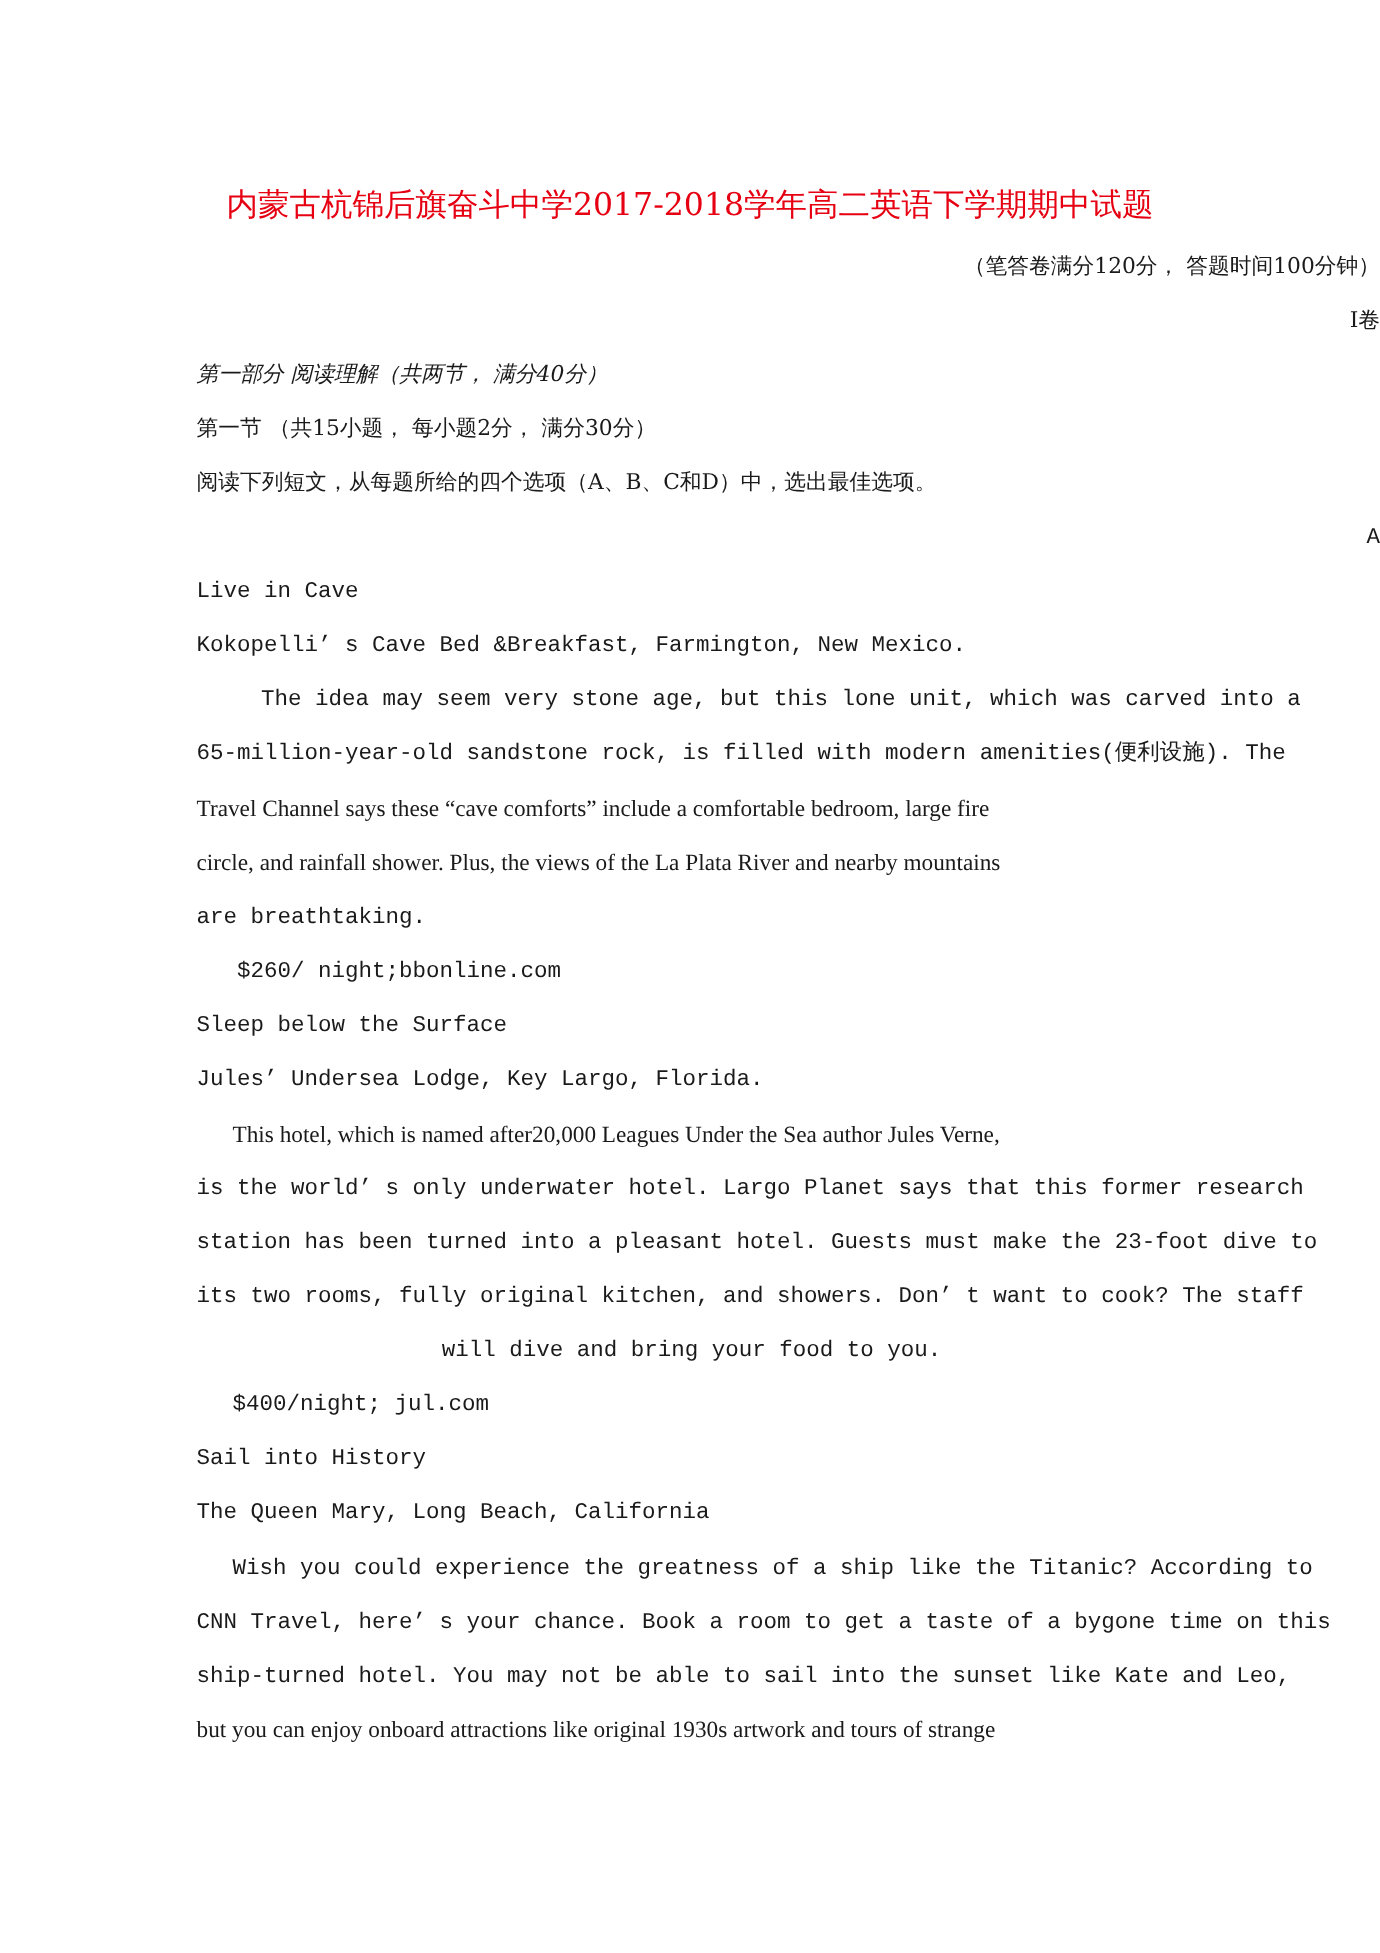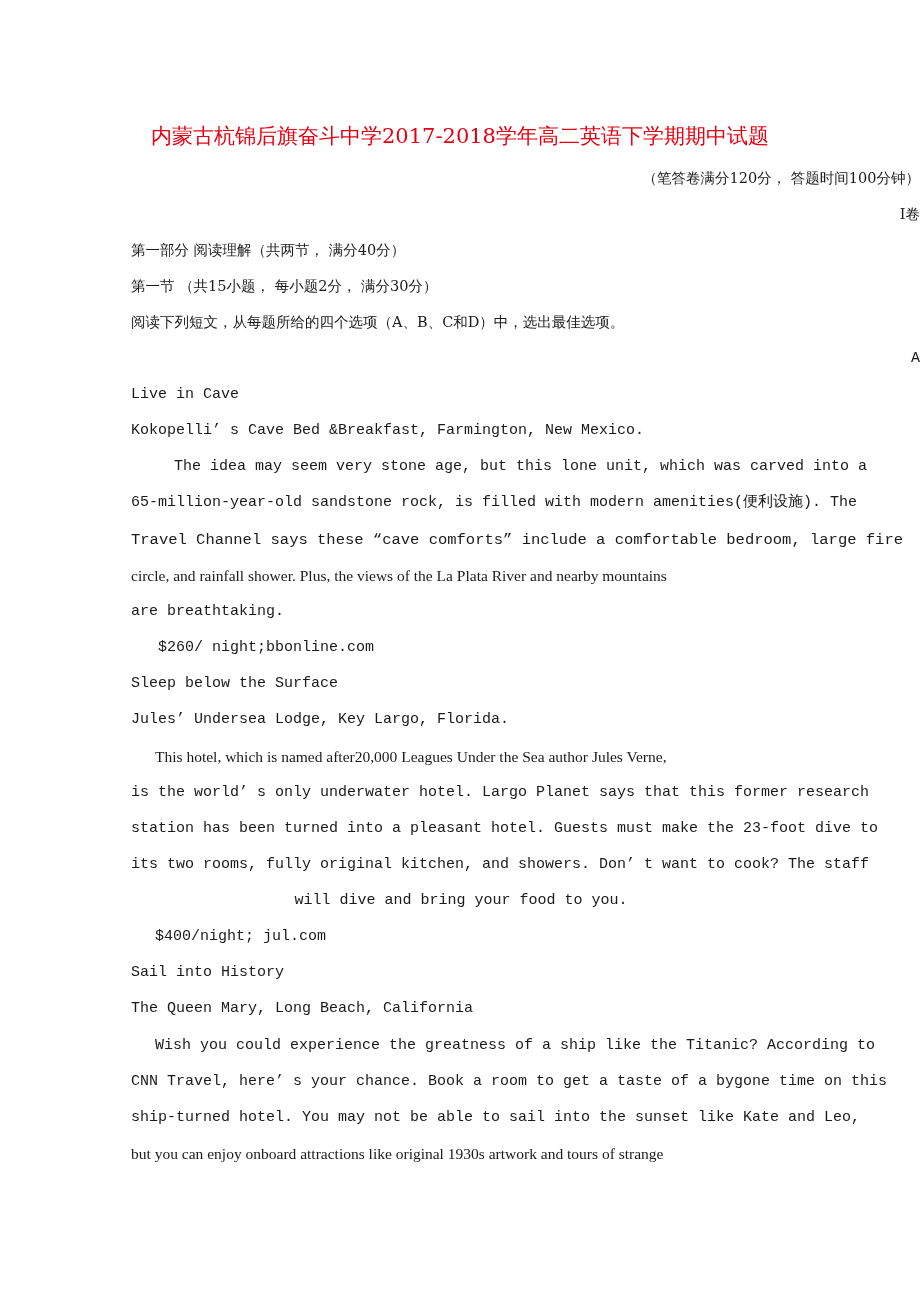--- a/index.html
+++ b/index.html
@@ -69,33 +69,33 @@
 <body>
 
 <div class="page">
 
   <div class="title">内蒙古杭锦后旗奋斗中学2017-2018学年高二英语下学期期中试题</div>
 
   <div class="line center cjk" style="top:168px;">（笔答卷满分120分， 答题时间100分钟）</div>
 
   <div class="line center cjk" style="top:204px;">Ⅰ卷</div>
 
-  <div class="line cjk" style="top:240px;">第一部分 阅读理解（共两节， 满分40分）</div>
+  <div class="line cjk" style="top:240px;font-style:italic;">第一部分 阅读理解（共两节， 满分40分）</div>
 
   <div class="line cjk" style="top:276px;">第一节 （共15小题， 每小题2分， 满分30分）</div>
 
   <div class="line cjk" style="top:312px;">阅读下列短文，从每题所给的四个选项（A、B、C和D）中，选出最佳选项。</div>
 
   <div class="line center mono" style="top:349px;">A</div>
 
   <div class="line mono" style="top:385px;">Live in Cave</div>
   <div class="line mono" style="top:421px;">Kokopelli’ s Cave Bed &amp;Breakfast, Farmington, New Mexico.</div>
   <div class="line mono indent" style="top:457px; width:632px;margin-left:16px;">The idea may seem very stone age, but this lone unit, which was carved into a</div>
   <div class="line mono" style="top:493px;">65-million-year-old sandstone rock, is filled with modern amenities(便利设施). The</div>
-  <div class="line serif" style="top:530px;font-family:Liberation Mono, monospace;">Travel Channel says these “cave comforts” include a comfortable bedroom, large fire</div>
+  <div class="line serif" style="top:530px;">Travel Channel says these “cave comforts” include a comfortable bedroom, large fire</div>
   <div class="line serif" style="top:566px;">circle, and rainfall shower. Plus, the views of the La Plata River and nearby mountains</div>
   <div class="line mono" style="top:602px;">are breathtaking.</div>
   <div class="line mono indent" style="top:638px;">$260/ night;bbonline.com</div>
 
   <div class="line mono" style="top:674px;">Sleep below the Surface</div>
   <div class="line mono" style="top:710px;">Jules’  Undersea Lodge, Key Largo, Florida.</div>
   <div class="line serif indent2" style="top:747px;">This hotel, which is named after20,000 Leagues Under the Sea author Jules Verne,</div>
   <div class="line mono" style="top:783px;">is the world’ s only underwater hotel. Largo Planet says that this former research</div>
   <div class="line mono" style="top:819px;">station has been turned into a pleasant hotel. Guests must make the 23-foot dive to</div>
   <div class="line mono" style="top:855px;">its two rooms, fully original kitchen, and showers. Don’ t want to cook? The staff</div>

